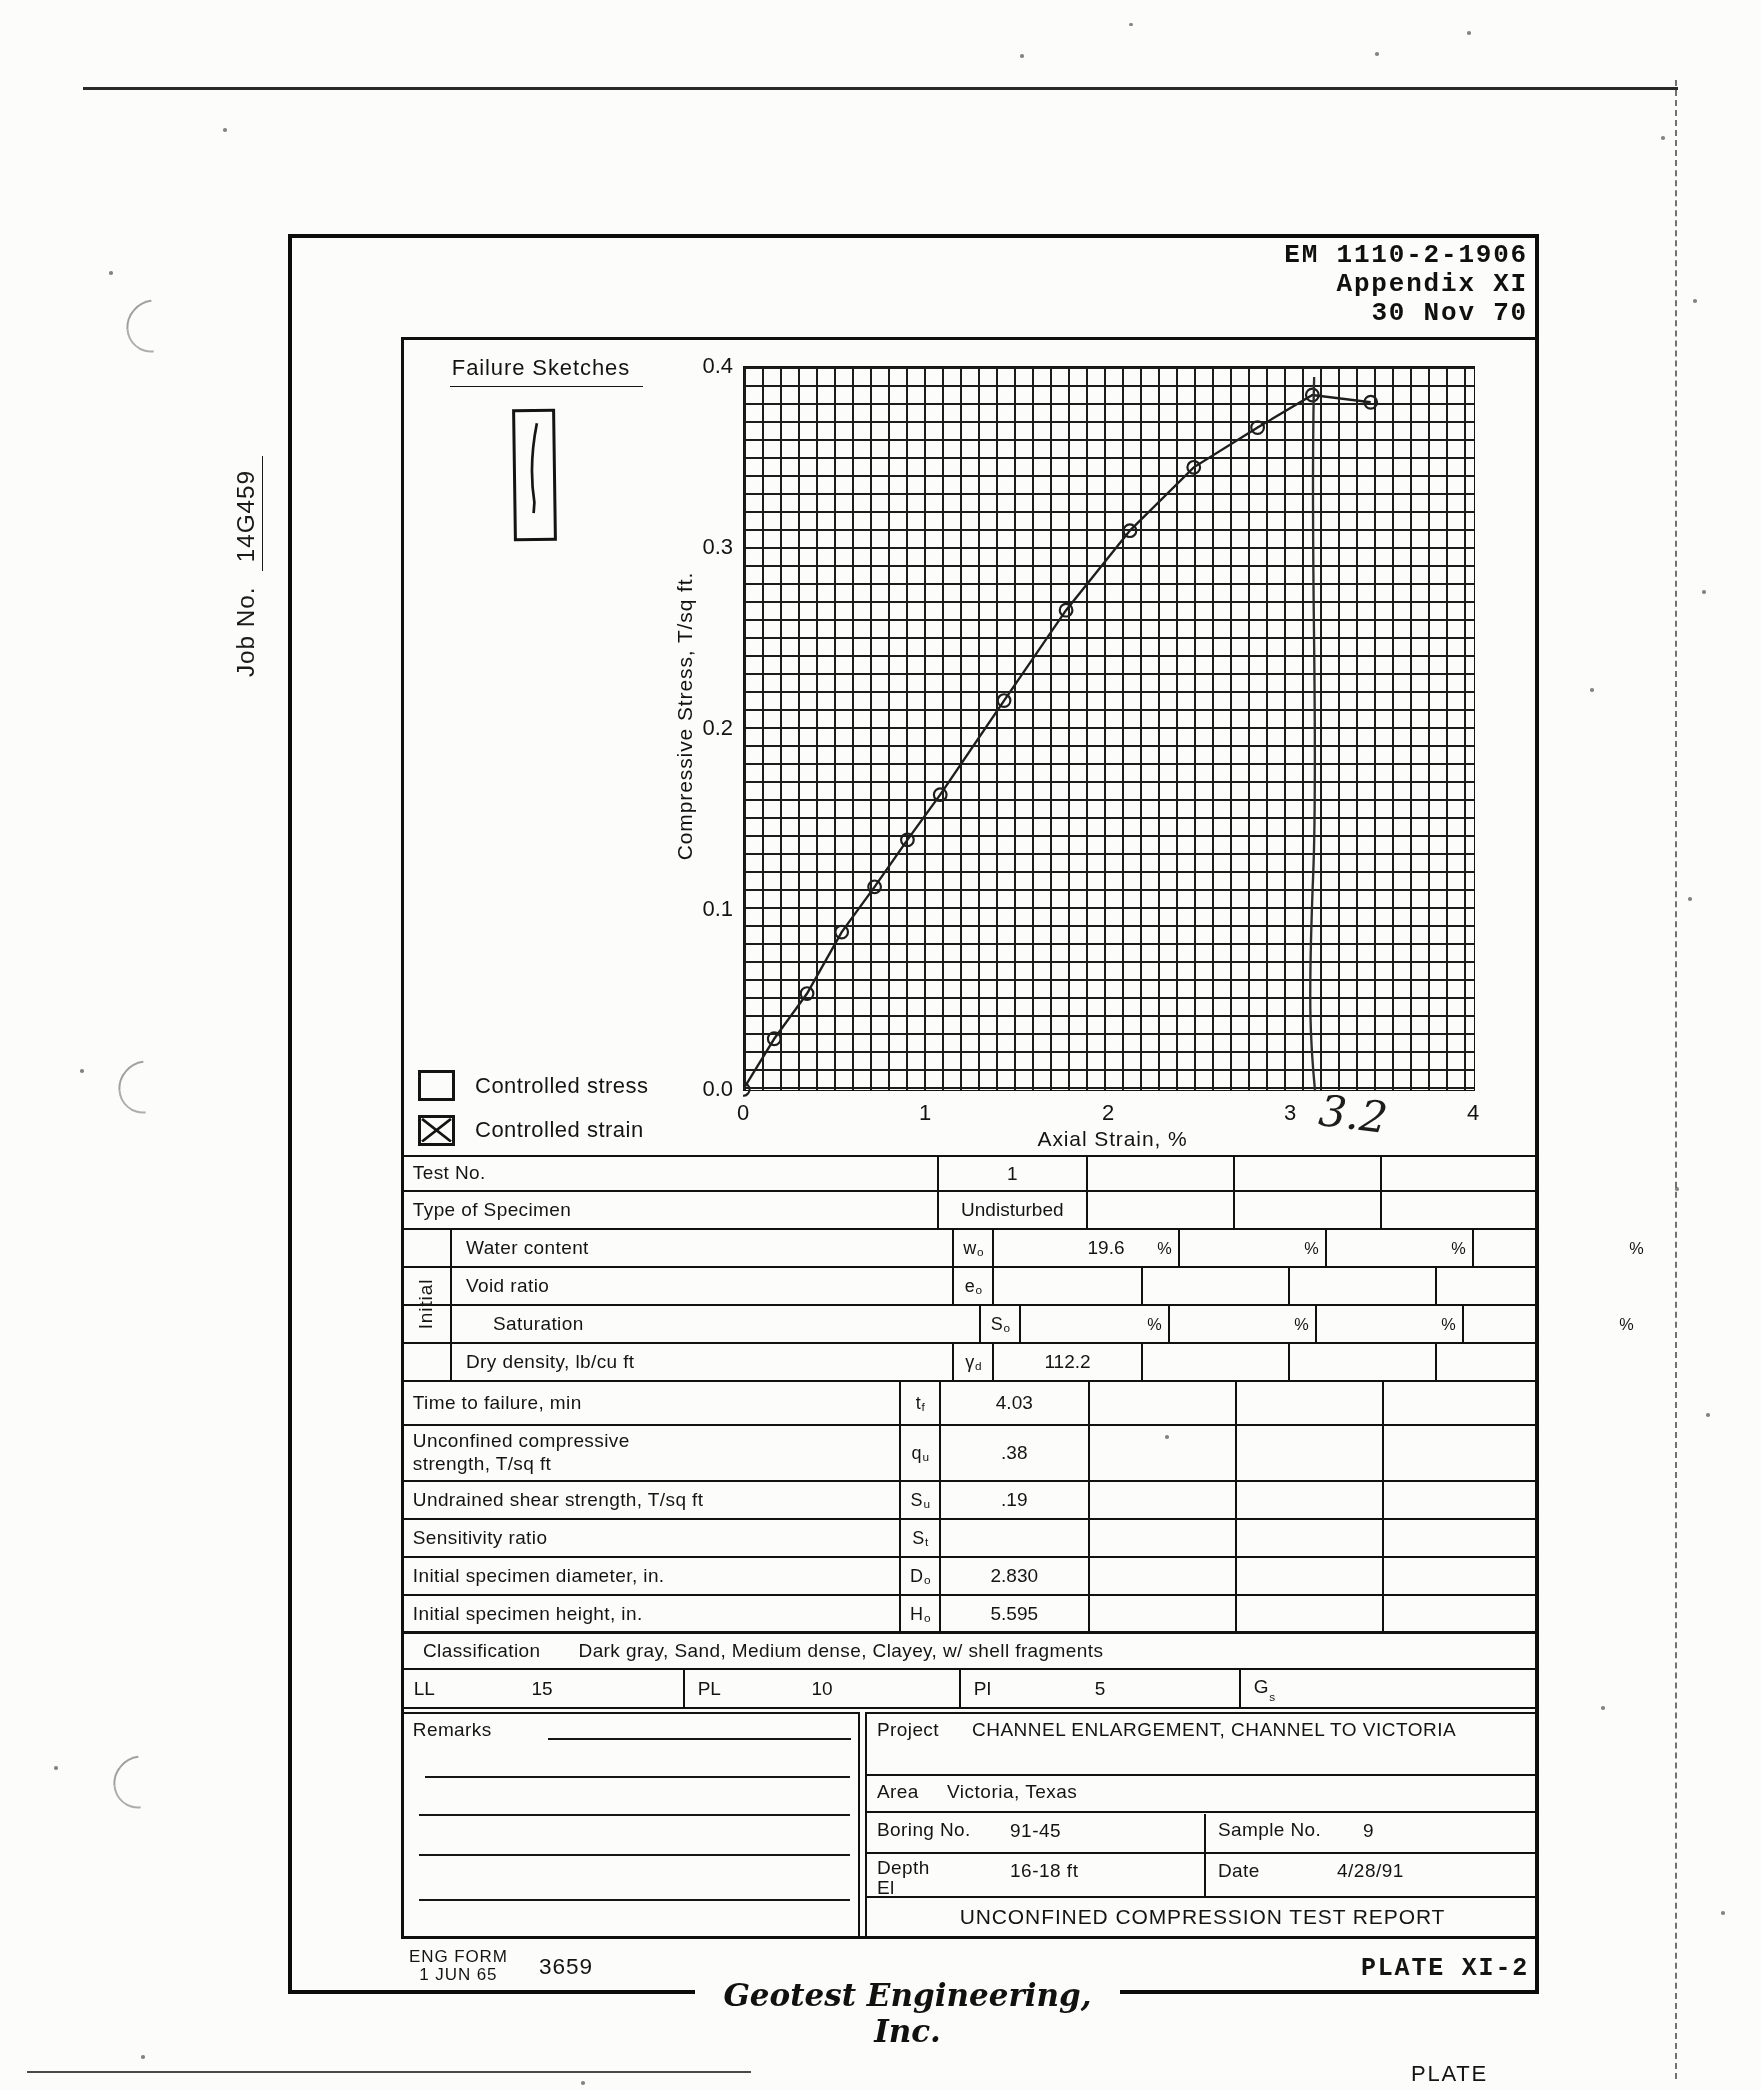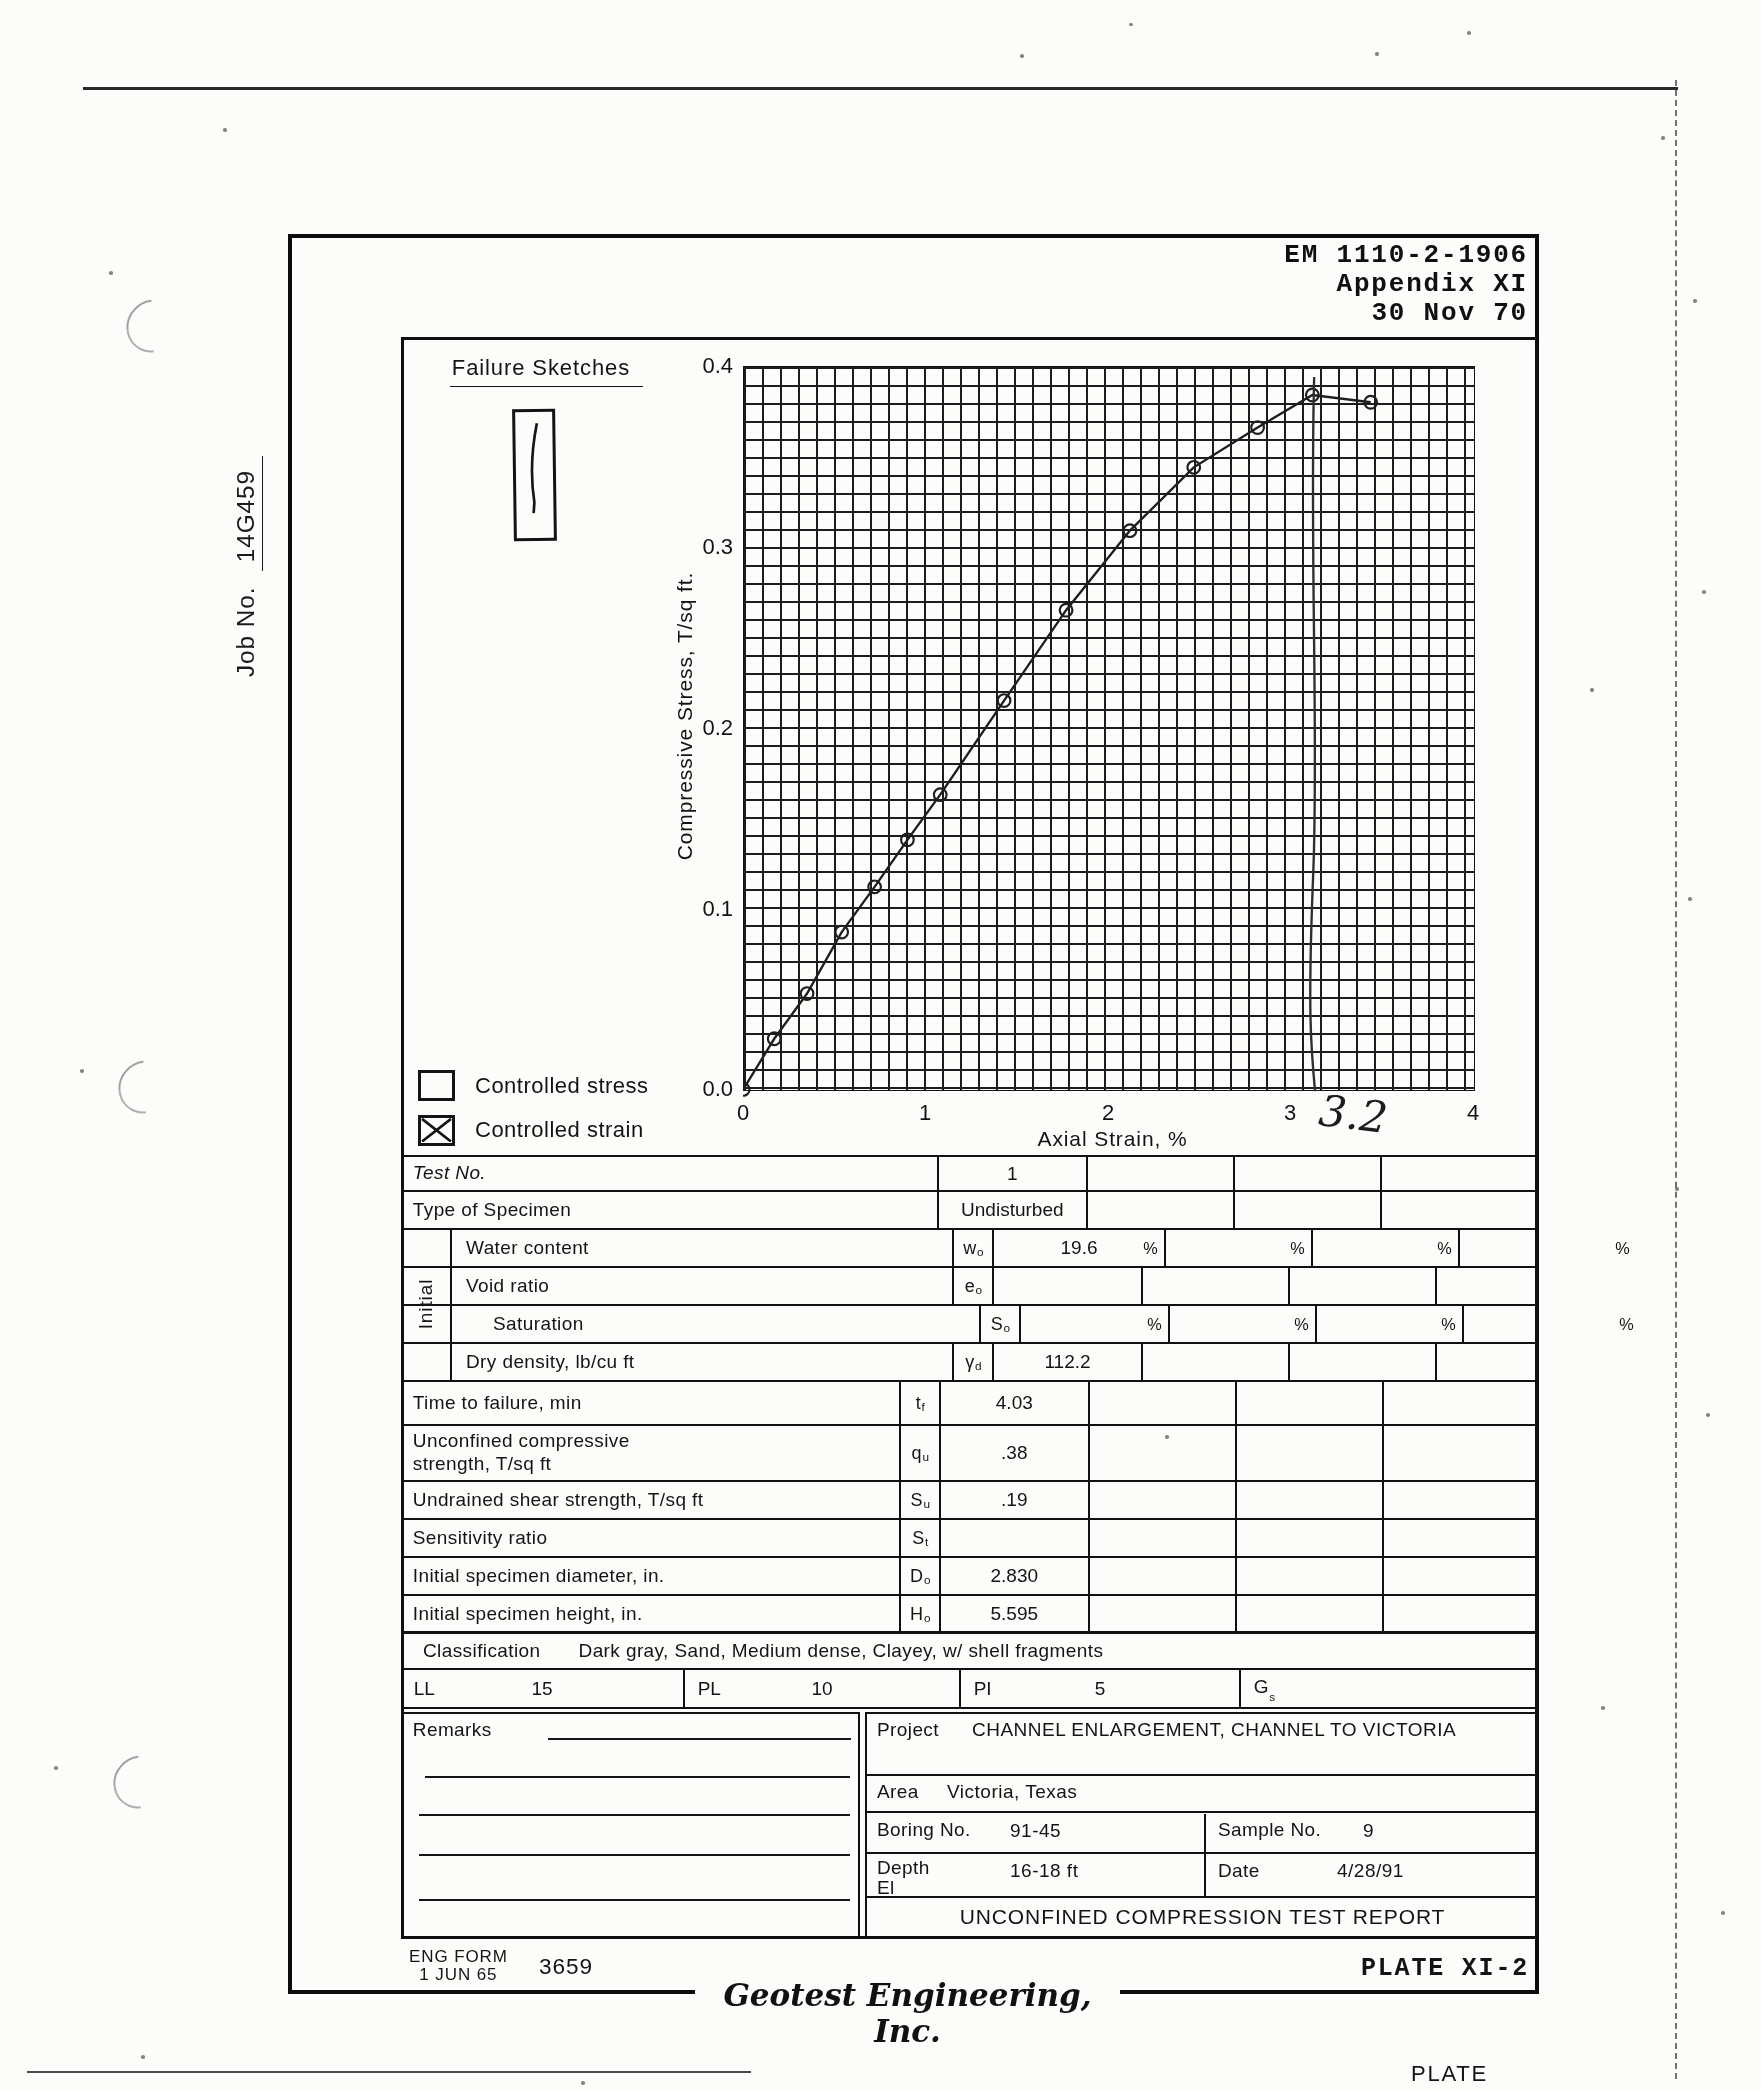--- a/index.html
+++ b/index.html
@@ -175,21 +175,21 @@
         <svg width="31" height="24.4" viewBox="0 0 34 27">
           <path d="M1 1 L33 26 M33 1 L1 26" stroke="#141414" stroke-width="3" fill="none"></path>
         </svg>
       </span>
       <span class="legend-label">Controlled strain</span>
     </div>
   </div>
 
 <div id="dtable" class="abs dtable">
     <div class="trow" style="height: 35px;">
-      <div class="lbl" style="width: 524px; font-style: italic;">
+      <div class="lbl" style="width: 524px;">
         <div>Test No.</div>
       </div>
       <div class="val" style="width: 147px; border-left: 2.7px solid rgb(17, 17, 17);">
         <span>1</span>
       </div>
       <div class="val" style="width: 145px;">
         <span></span>
       </div>
       <div class="val" style="width: 145px;">
         <span></span>
@@ -216,21 +216,21 @@
       </div>
     </div>
     <div class="trow" style="height: 38px;">
       <div class="lbl" style="width: 486px; padding-left: 65px;">
         <div>Water content</div>
       </div>
       <div class="sym">
         <span>w</span>
         <sub>o</sub>
       </div>
-      <div class="val" style="width: 170px;">
+      <div class="val" style="width: 144px; padding-left: 40px;">
         <span>19.6</span>
         <span class="pctmark">%</span>
       </div>
       <div class="val" style="width: 145px;">
         <span></span>
         <span class="pctmark">%</span>
       </div>
       <div class="val" style="width: 145px;">
         <span></span>
         <span class="pctmark">%</span>

